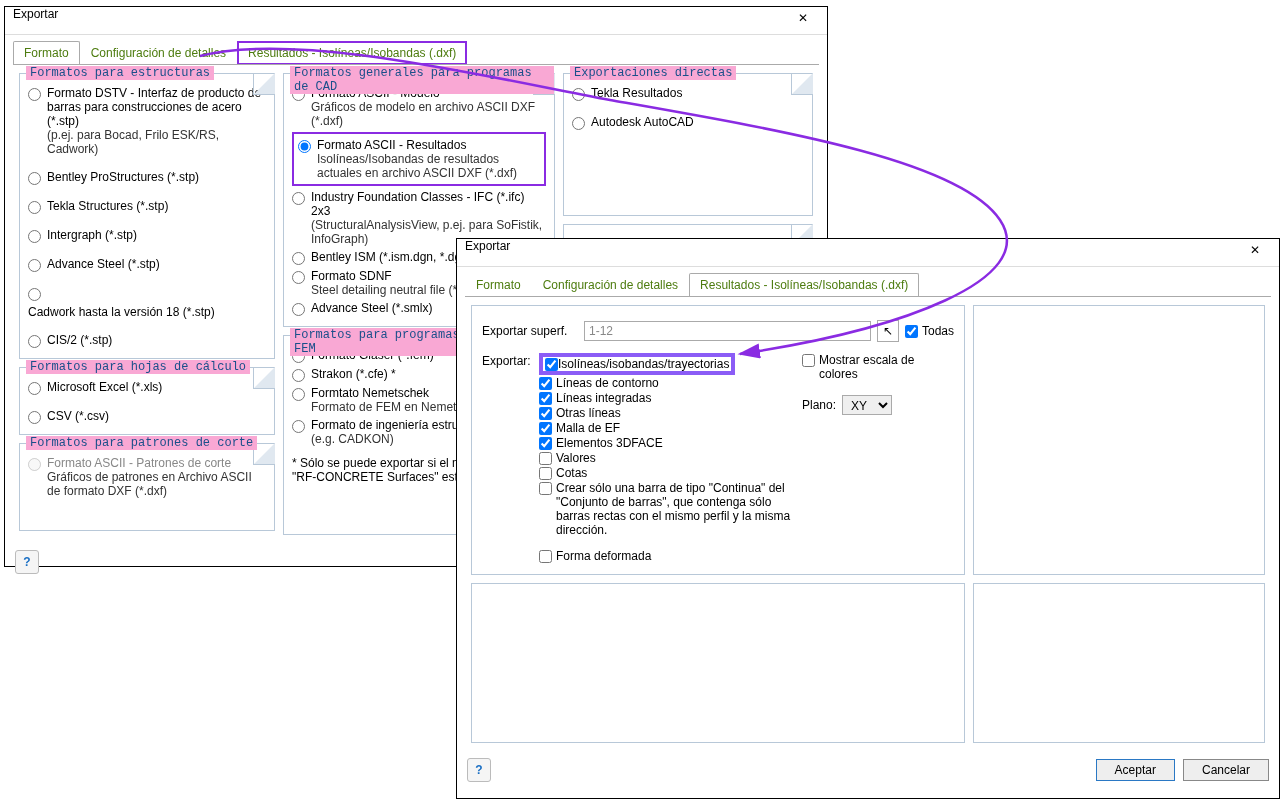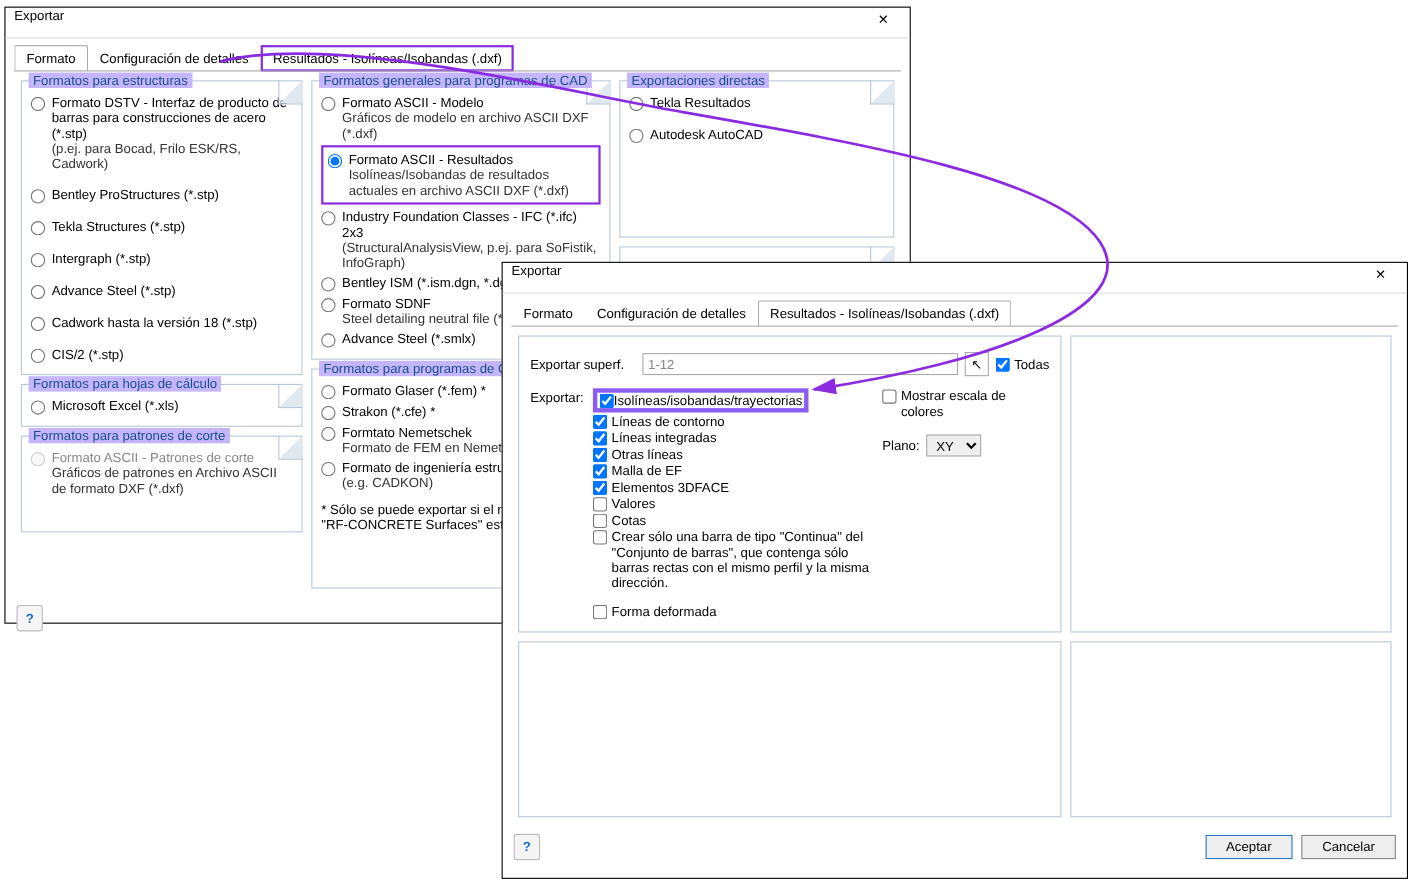--- a/index.html
+++ b/index.html
@@ -4,30 +4,30 @@
 <style>
 * { box-sizing: border-box; font-family: "Segoe UI", Tahoma, sans-serif; font-size: 12px; }
 body { margin: 0; background: #fff; width: 1286px; height: 805px; position: relative; }
 
 .dialog { position: absolute; background: #fff; border: 1px solid #000; }
 .dialog-titlebar { height: 28px; display: flex; align-items: flex-start; justify-content: space-between; padding: 0 4px 0 8px; border-bottom: 1px solid #ddd; }
 .dialog-title { font-size: 12px; }
 .close-btn { width: 40px; height: 22px; display: flex; align-items: center; justify-content: center; cursor: pointer; }
 
 .tabstrip { display: flex; padding: 6px 8px 0 8px; }
-.tab { padding: 4px 10px; border: 1px solid transparent; cursor: pointer; color: #000000; }
+.tab { padding: 4px 10px; border: 1px solid transparent; cursor: pointer; color: #4d7c0f; }
 .tab.active { border: 1px solid #aaa; border-bottom: 1px solid #fff; background: #fff; border-radius: 2px 2px 0 0; }
 .tab.hilite { border: 2px solid #8a2be2; padding: 3px 9px; }
 .tab-body { border-top: 1px solid #aaa; margin: 0 8px; padding: 8px 0; position: relative; top:-1px; }
 
 .cols { display: flex; gap: 8px; padding: 0 6px; }
 .col { flex: 1; display: flex; flex-direction: column; gap: 8px; }
 
 .group { border: 1px solid #b8c8d8; position: relative; padding: 10px 8px 8px 8px; }
-.group-title { position: absolute; top: -8px; left: 6px; background: #c4b5fd; padding: 0 4px; color: #1a4f8a; font-size: 12px; }
+.group-title { position: absolute; top: -8px; left: 6px; background: #f9a8d4; padding: 0 4px; color: #1a4f8a; font-size: 12px; font-family: Liberation Mono, monospace; }
 .group-corner { position:absolute; top:-1px; right:-1px; width:22px; height:22px; background:linear-gradient(135deg, transparent 49%, #e0e8f0 51%); border-left:1px solid #b8c8d8; border-bottom:1px solid #b8c8d8; }
 
 .opt { display: flex; align-items: flex-start; gap: 4px; padding: 2px 0; cursor:pointer; }
 .opt input { margin: 2px 2px 0 0; }
 .opt .label { }
 .opt .sub { color: #333; display:block; padding-left:0; }
 .opt.disabled { color:#888; }
 .opt.hilite-box { border:2px solid #8a2be2; padding:4px; margin:2px 0; }
 
 .footer { display:flex; align-items:center; justify-content:space-between; padding:6px 10px; }
@@ -83,37 +83,41 @@
                 <span class="label"><span>Tekla Structures (*.stp)</span></span>
               </label>
               <label class="opt" style="margin-top: 10px;">
                 <input type="radio" name="fmt" style="">
                 <span class="label"><span>Intergraph (*.stp)</span></span>
               </label>
               <label class="opt" style="margin-top: 10px;">
                 <input type="radio" name="fmt" style="">
                 <span class="label"><span>Advance Steel (*.stp)</span></span>
               </label>
-              <label class="opt" style="margin-top: 10px;">
+              <label class="opt" style="margin-top: 10px; flex-direction: column;">
                 <input type="radio" name="fmt" style="">
                 <span class="label"><span>Cadwork hasta la versión 18 (*.stp)</span></span>
               </label>
               <label class="opt" style="margin-top: 10px;">
                 <input type="radio" name="fmt" style="">
                 <span class="label"><span>CIS/2 (*.stp)</span></span>
               </label>
             </div>
         </div>
         <div class="group">
           <div class="group-corner"></div>
           <span class="group-title">Formatos para hojas de cálculo</span>
           <div id="g-hojas">
               <label class="opt">
                 <input type="radio" name="fmt" style="">
                 <span class="label"><span>Microsoft Excel (*.xls)</span></span>
+              </label>
+              <label class="opt" style="margin-top: 10px;">
+                <input type="radio" name="fmt" style="">
+                <span class="label"><span>CSV (*.csv)</span></span>
               </label>
             </div>
         </div>
         <div class="group" style="height:88px;">
           <div class="group-corner"></div>
           <span class="group-title">Formatos para patrones de corte</span>
           <div id="g-patrones">
               <label class="opt disabled">
                 <input type="radio" name="fmt" disabled="" style="">
                 <span class="label"><span>Formato ASCII - Patrones de corte</span><br><span class="sub">Gráficos de patrones en

